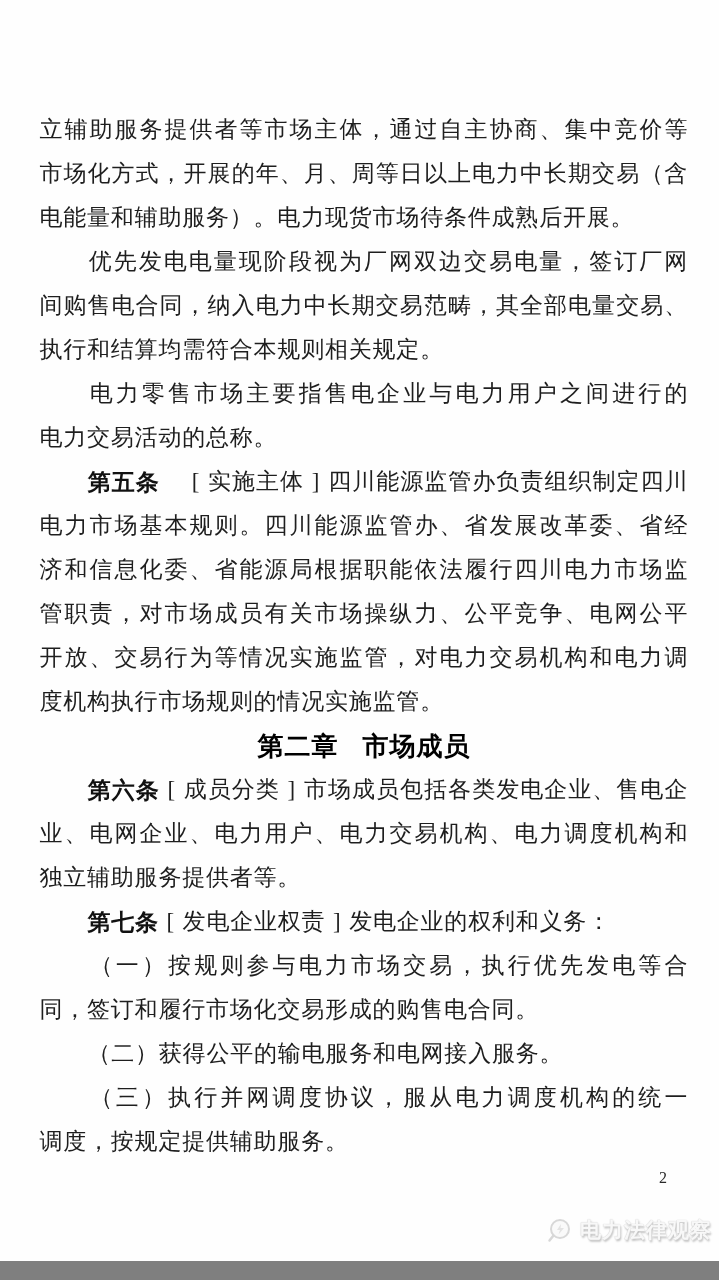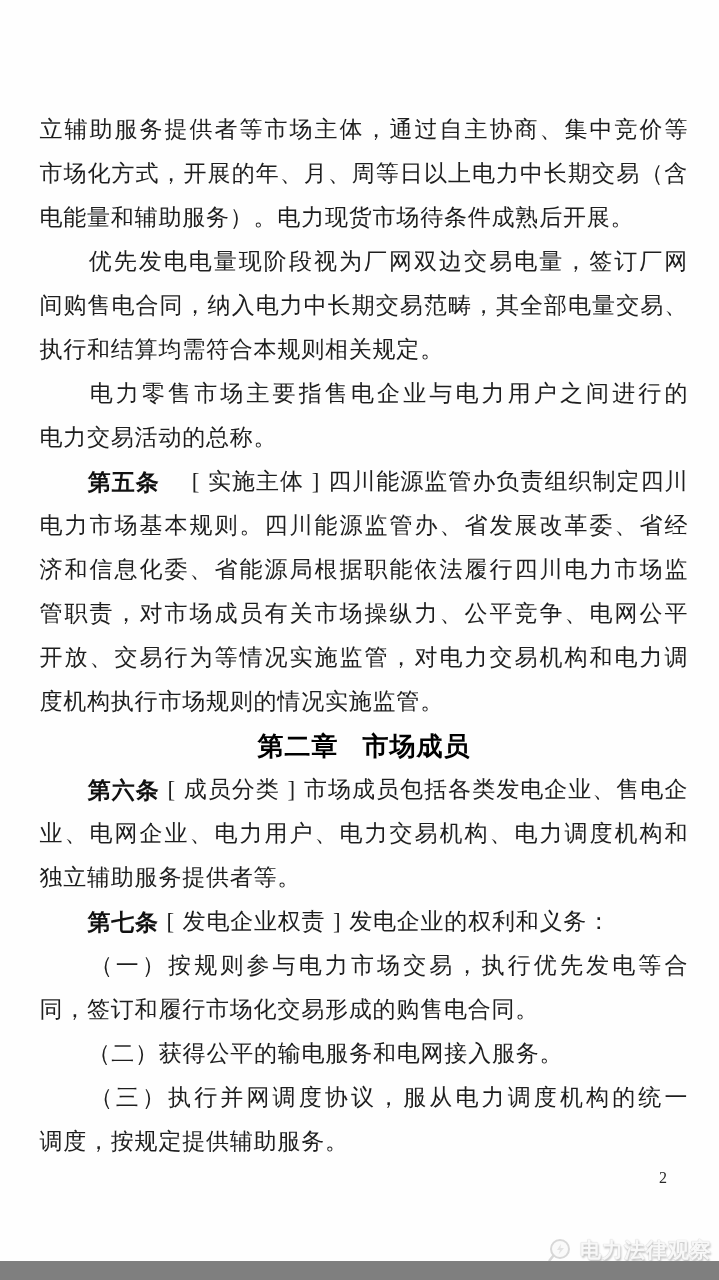--- a/index.html
+++ b/index.html
@@ -35,21 +35,21 @@
     font-weight:700;color:#000;font-size:26px;
   }
   .heading span.ch{flex:0 0 auto;width:27px;text-align:center;display:inline-block;}
   
   .page-number{
     position:absolute;top:1168px;right:52px;
     font-size:16px;color:#2a2a2a;line-height:20px;
   }
   
   .footer-watermark{
-    position:absolute;right:7px;bottom:16px;
+    position:absolute;right:7px;bottom:36px;
     display:flex;align-items:center;gap:7px;
   }
   .brand-name{
     font-family:"Liberation Sans","DejaVu Sans",sans-serif;
     font-weight:700;font-size:21px;letter-spacing:1px;
     color:#f8f8f8;
     text-shadow:0 0 1px #d4d4d4, 1px 1.5px 2px #bfbfbf, -0.5px -0.5px 1px #e2e2e2;
   }
   .brand-logo{width:27px;height:27px;display:block;}
   

